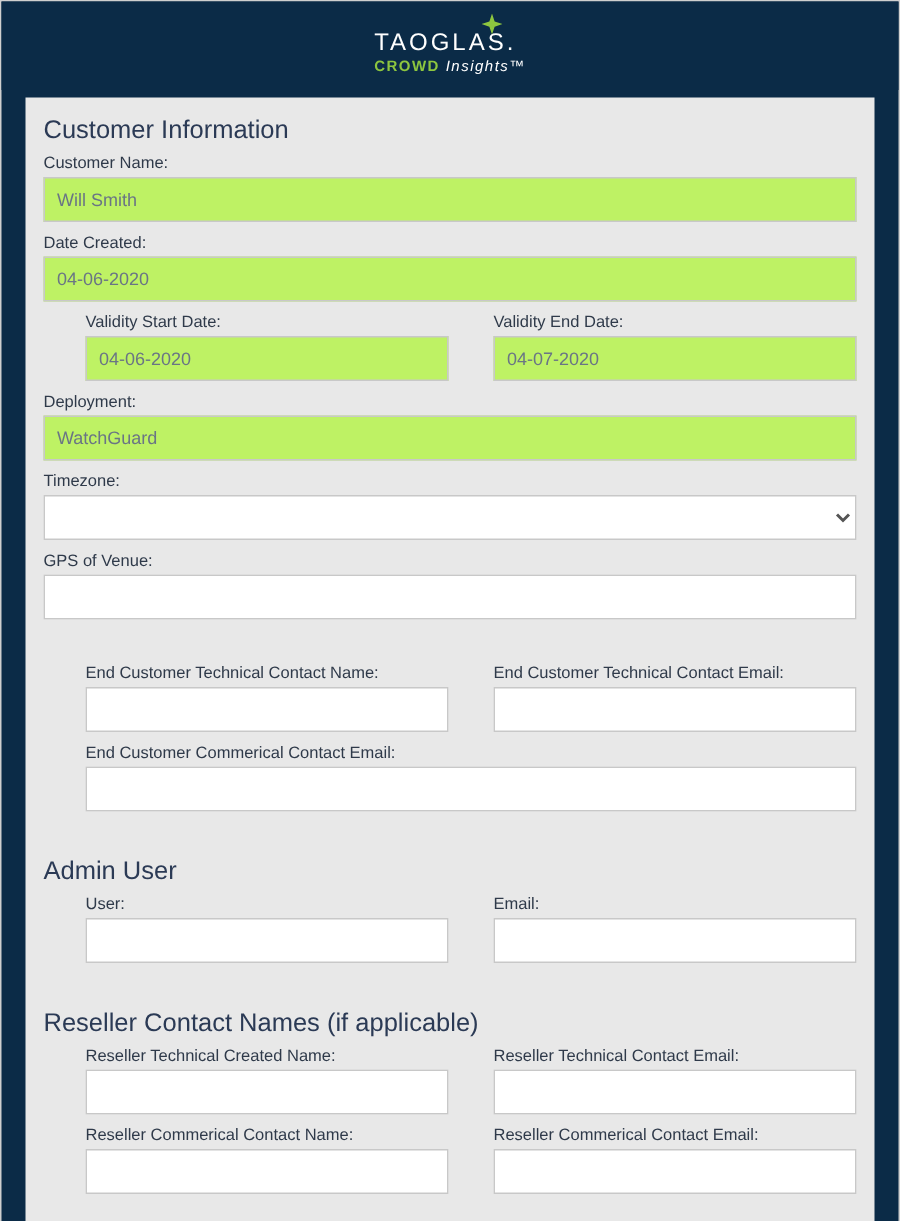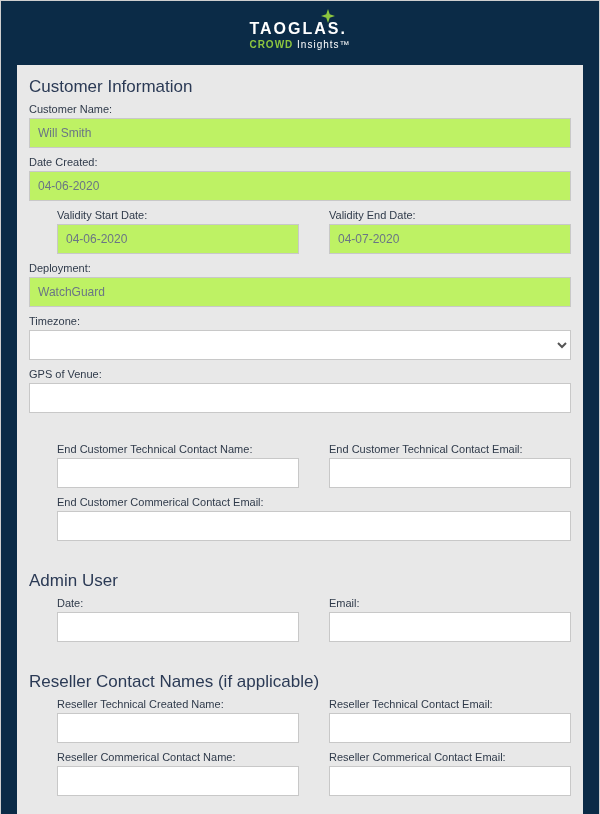--- a/index.html
+++ b/index.html
@@ -32,38 +32,39 @@
     height: 14px;
   }
   .logo-star {
     width: 14px;
     height: 14px;
     display: block;
     margin-left: 72px;
   }
   .logo-name {
     font-size: 16px;
-    font-weight: 700;
+    font-weight: 400;
     color: #fff;
     letter-spacing: 2px;
     line-height: 1;
     margin-top: -2px;
   }
   .logo-sub {
     font-size: 10px;
     letter-spacing: 1px;
     line-height: 1.2;
     margin-top: 2px;
   }
   .logo-sub .crowd {
     color: #8dc63f;
     font-weight: 700;
   }
   .logo-sub .insights {
     color: #fff;
+    font-style: italic;
     text-align: center;
   }
   .form-area {
     background: #e8e8e8;
     margin: 5px 16px 16px 16px;
     padding: 12px 12px 14px 12px;
   }
   .section-title {
     font-size: 17px;
     color: #2b3a55;
@@ -194,21 +195,21 @@
         <input class="input" value="" style="">
       </div>
     </div>
 
     <div class="spacer-lg"></div>
 
     <div class="section-title">Admin User</div>
 
     <div class="row">
       <div class="col field">
-        <label class="field-label">Date:</label>
+        <label class="field-label">User:</label>
         <input class="input" value="" style="">
       </div>
       <div class="col field">
         <label class="field-label">Email:</label>
         <input class="input" value="" style="">
       </div>
     </div>
 
     <div class="spacer-lg"></div>
 

